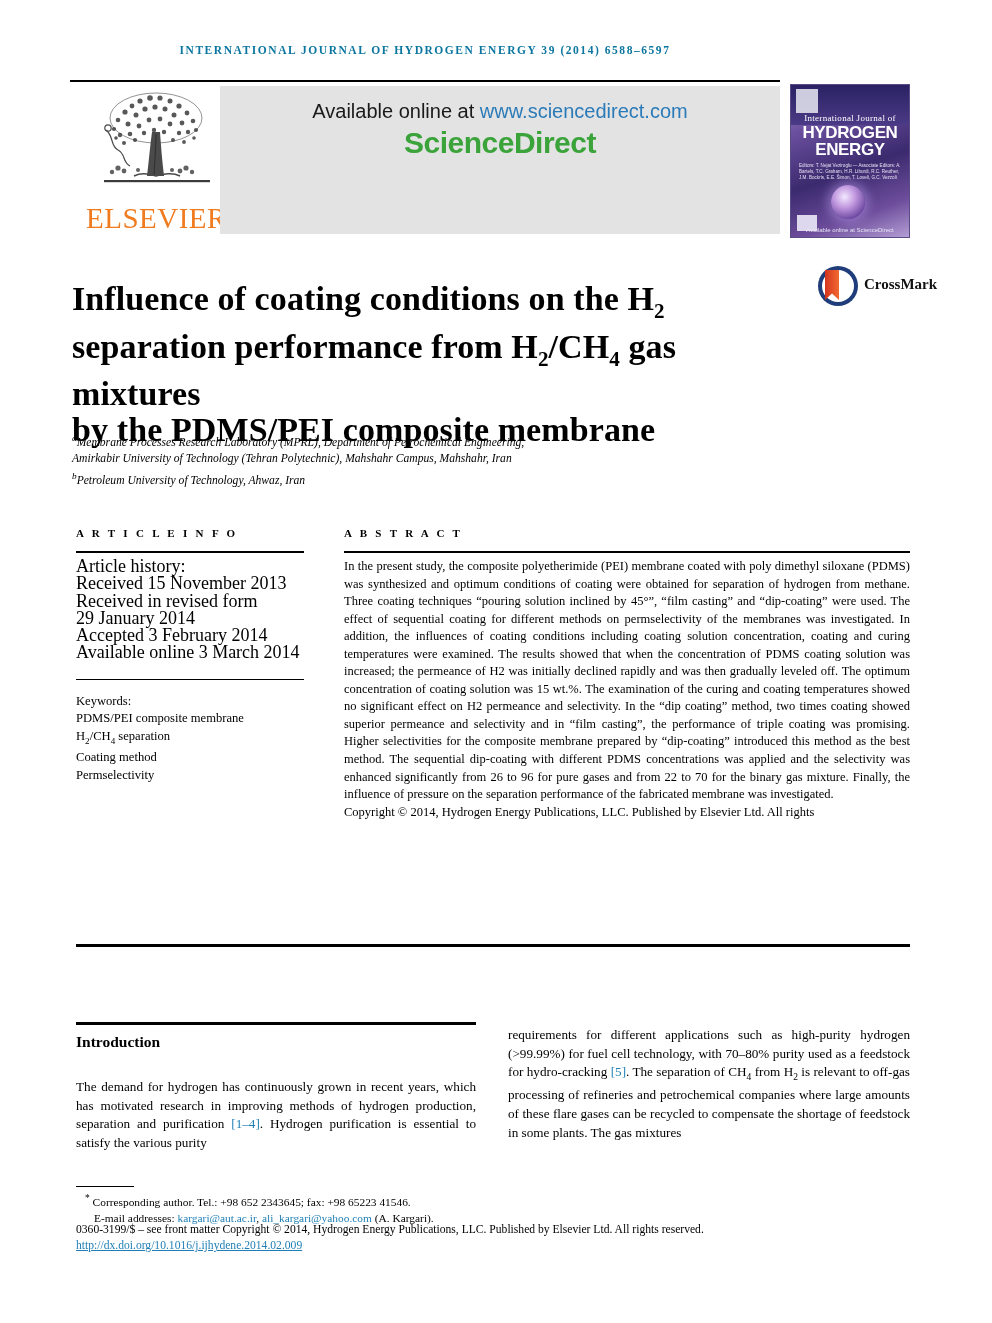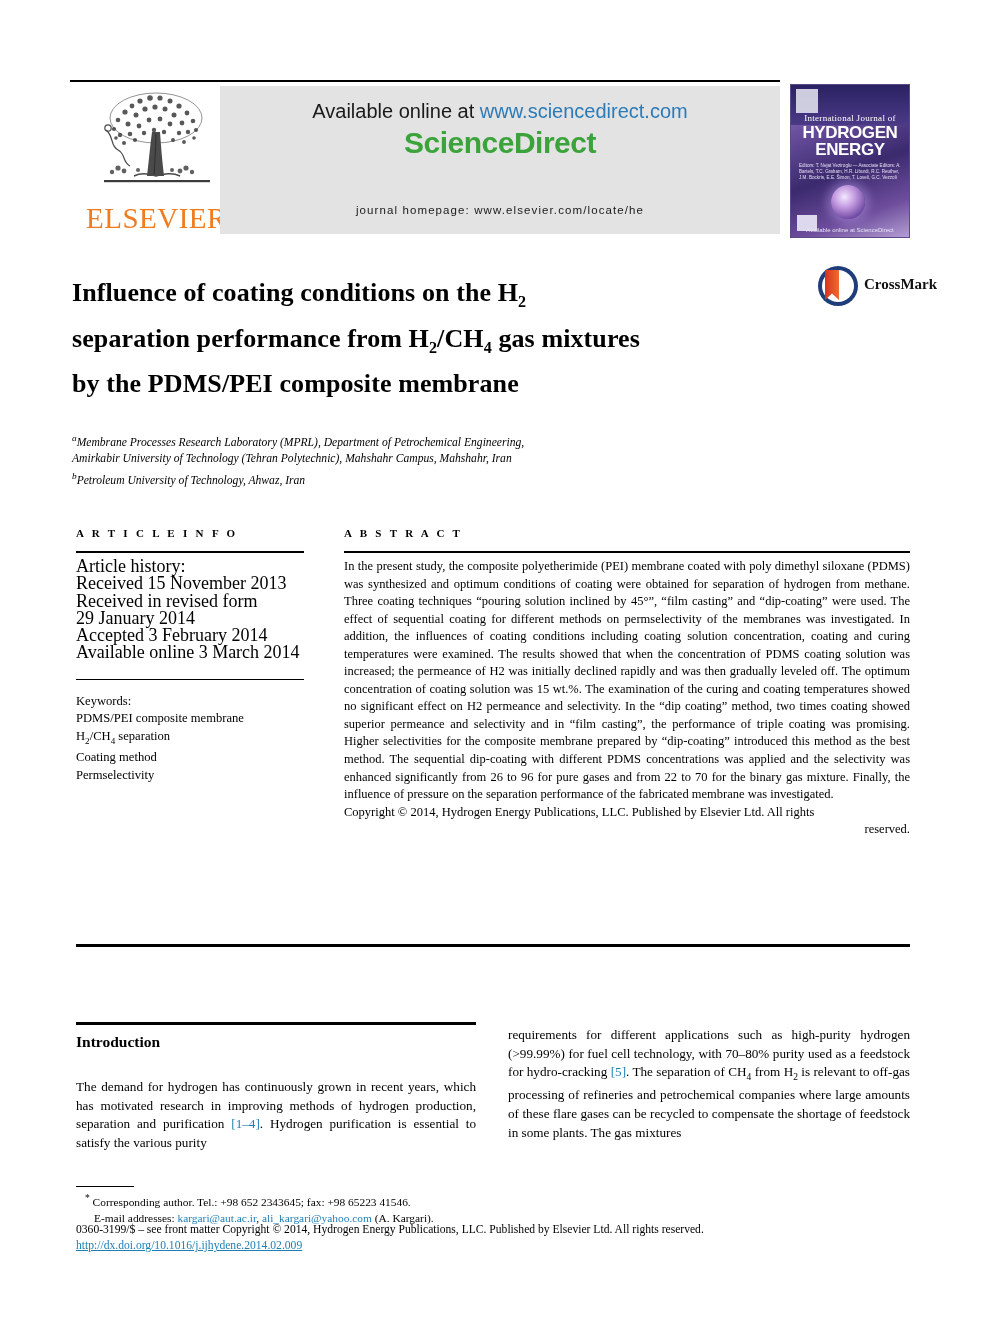--- a/index.html
+++ b/index.html
@@ -152,21 +152,21 @@
     position:absolute; left:6px; bottom:6px; width:20px; height:16px;
     background:#ded8ee;
   }
 
   
   .title {
     position: absolute;
     left: 72px; top: 258px;
     width: 720px;
     font-family: "Liberation Serif", serif;
-    font-size: 26px;
+    font-size: 34px;
     font-weight: bold;
     line-height: 36px;
     color: #000;
     letter-spacing: 0.1px;
   }
   .title sub { font-size: 0.62em; }
 
   .crossmark {
     position: absolute;
     left: 818px; top: 266px;
@@ -350,20 +350,21 @@
     font-family: "Liberation Serif", serif;
     font-size: 11.6px;
     color: #1f7fb5;
   }
 </style>
 </head>
 <body>
 
 <div class="page">
 
+  <div class="runhead">International Journal of Hydrogen Energy 39 (2014) 6588–6597</div>
 
   <div class="rule-top"></div>
 
   <div class="masthead">
 
     <div class="elsevier-block">
       <svg class="tree-svg" width="126" height="112" viewBox="0 0 126 112">
         <g fill="#3b3b3b">
 
           <ellipse cx="62" cy="30" rx="46" ry="25" fill="none" stroke="#4a4a4a" stroke-width="0.6"></ellipse>
@@ -426,21 +427,20 @@
           </g>
           <rect x="10" y="92" width="106" height="2.2"></rect>
         </g>
       </svg>
       <div class="elsevier-word">ELSEVIER</div>
     </div>
 
     <div class="sd-box">
       <div class="sd-line1"><span>Available online at </span><a href="#">www.sciencedirect.com</a></div>
       <div class="sd-logo">ScienceDirect</div>
-      <div class="sd-home">journal homepage: www.elsevier.com/locate/he</div>
     </div>
   </div>
 
   <div class="cover">
     <div class="cover-top"></div>
     <div class="cover-els"></div>
     <div class="cover-title-sm">International Journal of</div>
     <div class="cover-title-lg">
       <span>HYDROGEN</span><br>
       <span>ENERGY</span>
@@ -493,21 +493,20 @@
     <span>Coating method</span><br>
     <span>Permselectivity</span>
   </div>
 
   <div class="abs-head">A B S T R A C T</div>
   <div class="rule-abs"></div>
 
   <div class="abstract">
     <span>In the present study, the composite polyetherimide (PEI) membrane coated with poly dimethyl siloxane (PDMS) was synthesized and optimum conditions of coating were obtained for separation of hydrogen from methane. Three coating techniques “pouring solution inclined by 45°”, “film casting” and “dip-coating” were used. The effect of sequential coating for different methods on permselectivity of the membranes was investigated. In addition, the influences of coating conditions including coating solution concentration, coating and curing temperatures were examined. The results showed that when the concentration of PDMS coating solution was increased; the permeance of H2 was initially declined rapidly and was then gradually leveled off. The optimum concentration of coating solution was 15 wt.%. The examination of the curing and coating temperatures showed no significant effect on H2 permeance and selectivity. In the “dip coating” method, two times coating showed superior permeance and selectivity and in “film casting”, the performance of triple coating was promising. Higher selectivities for the composite membrane prepared by “dip-coating” introduced this method as the best method. The sequential dip-coating with different PDMS concentrations was applied and the selectivity was enhanced significantly from 26 to 96 for pure gases and from 22 to 70 for the binary gas mixture. Finally, the influence of pressure on the separation performance of the fabricated membrane was investigated.</span>
     <span class="copyright">Copyright © 2014, Hydrogen Energy Publications, LLC. Published by Elsevier Ltd. All rights</span>
-    <span class="copyright-last">reserved.</span>
   </div>
 
   <div class="rule-abs-bottom"></div>
 
   <div class="rule-intro"></div>
   <div class="intro-head">Introduction</div>
 
   <div class="col-left">
     <span>The demand for hydrogen has continuously grown in recent years, which has motivated research in improving methods of hydrogen production, separation and purification </span><span class="ref">[1–4]</span><span>. Hydrogen purification is essential to satisfy the various purity</span>
   </div>

